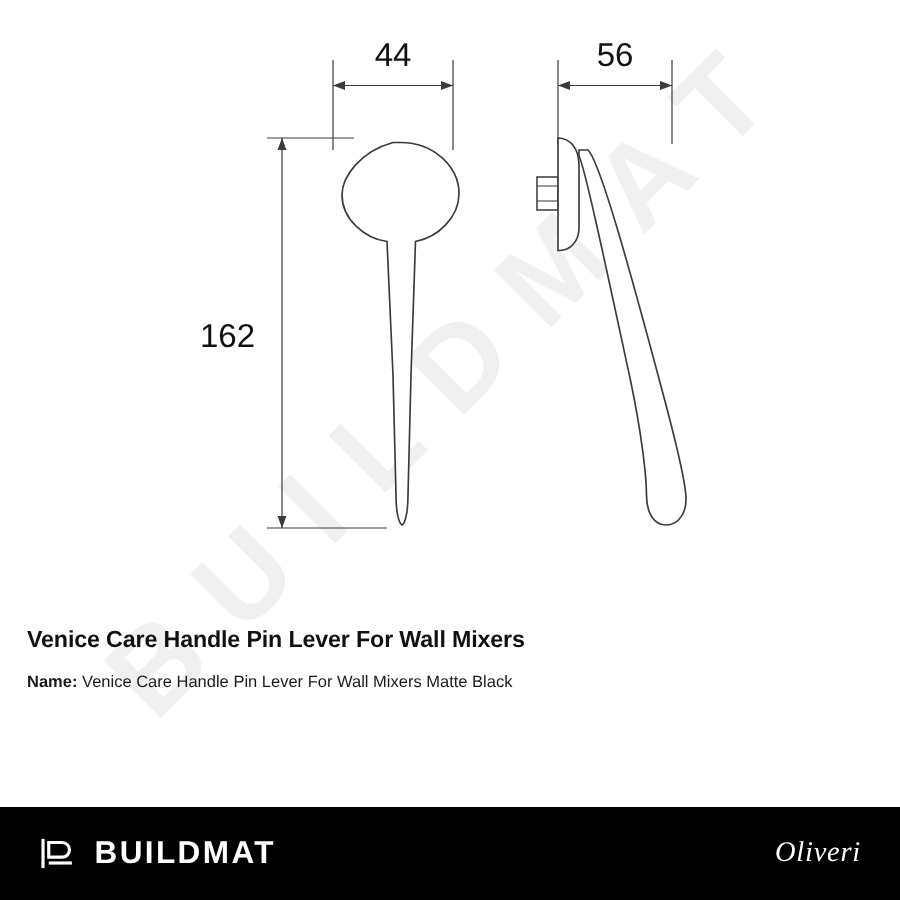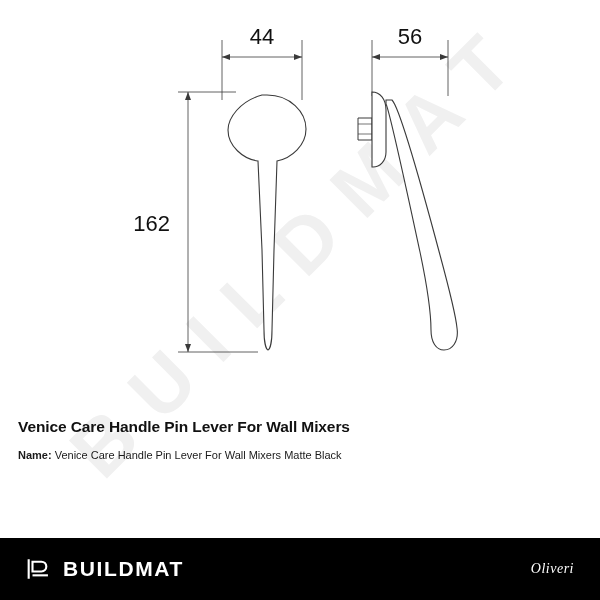--- a/index.html
+++ b/index.html
@@ -109,21 +109,21 @@
   }
   .brand-name {
     color: #ffffff;
     font-size: 21px;
     font-weight: bold;
     letter-spacing: 1.6px;
     font-family: "Liberation Sans", sans-serif;
   }
   .sub-brand {
     color: #ffffff;
-    font-size: 14px;
+    font-size: 19px;
     font-family: "Liberation Serif", serif;
     font-style: italic;
     letter-spacing: 0.5px;
   }
 </style>
 </head>
 <body>
 
 <div class="page">
 

